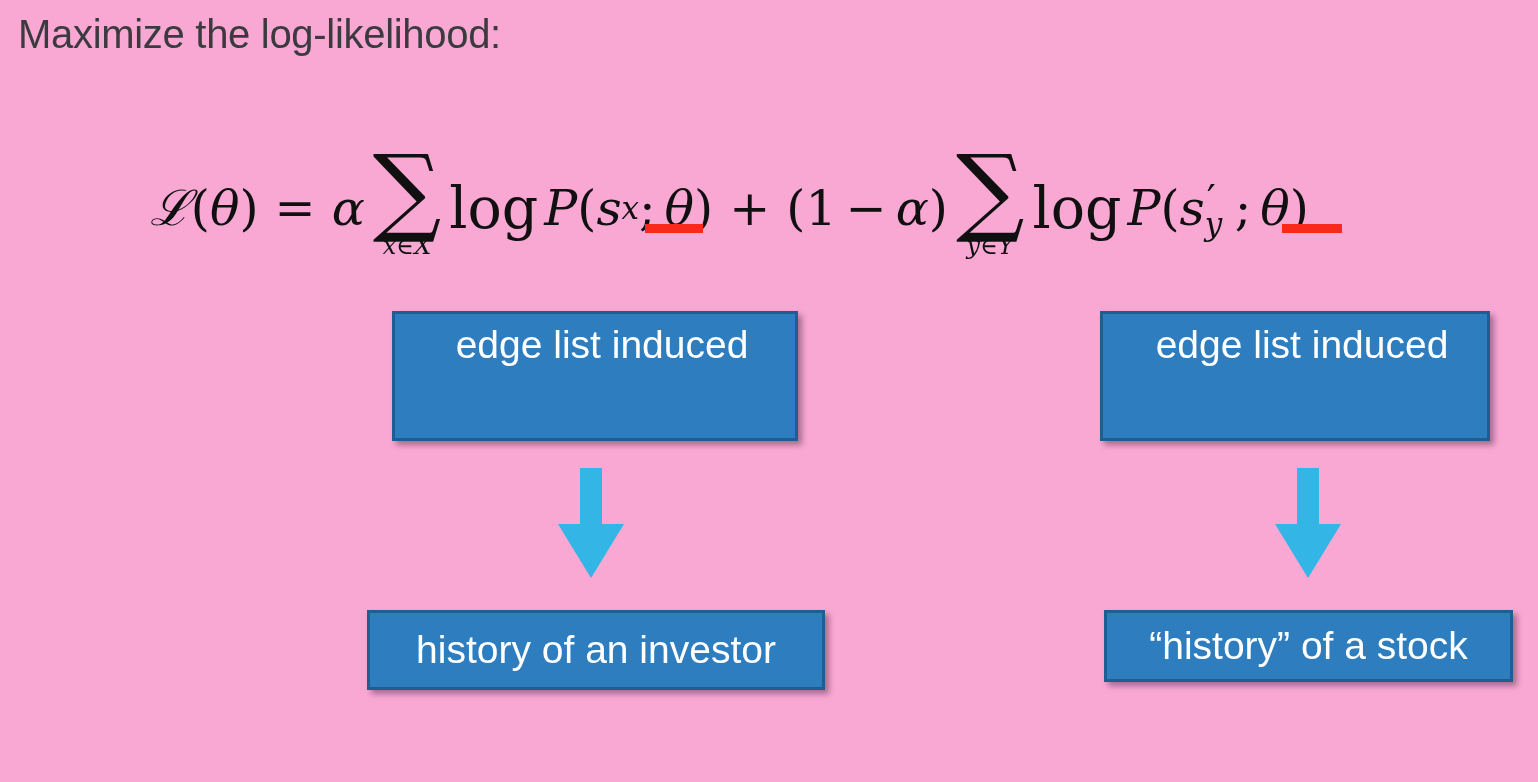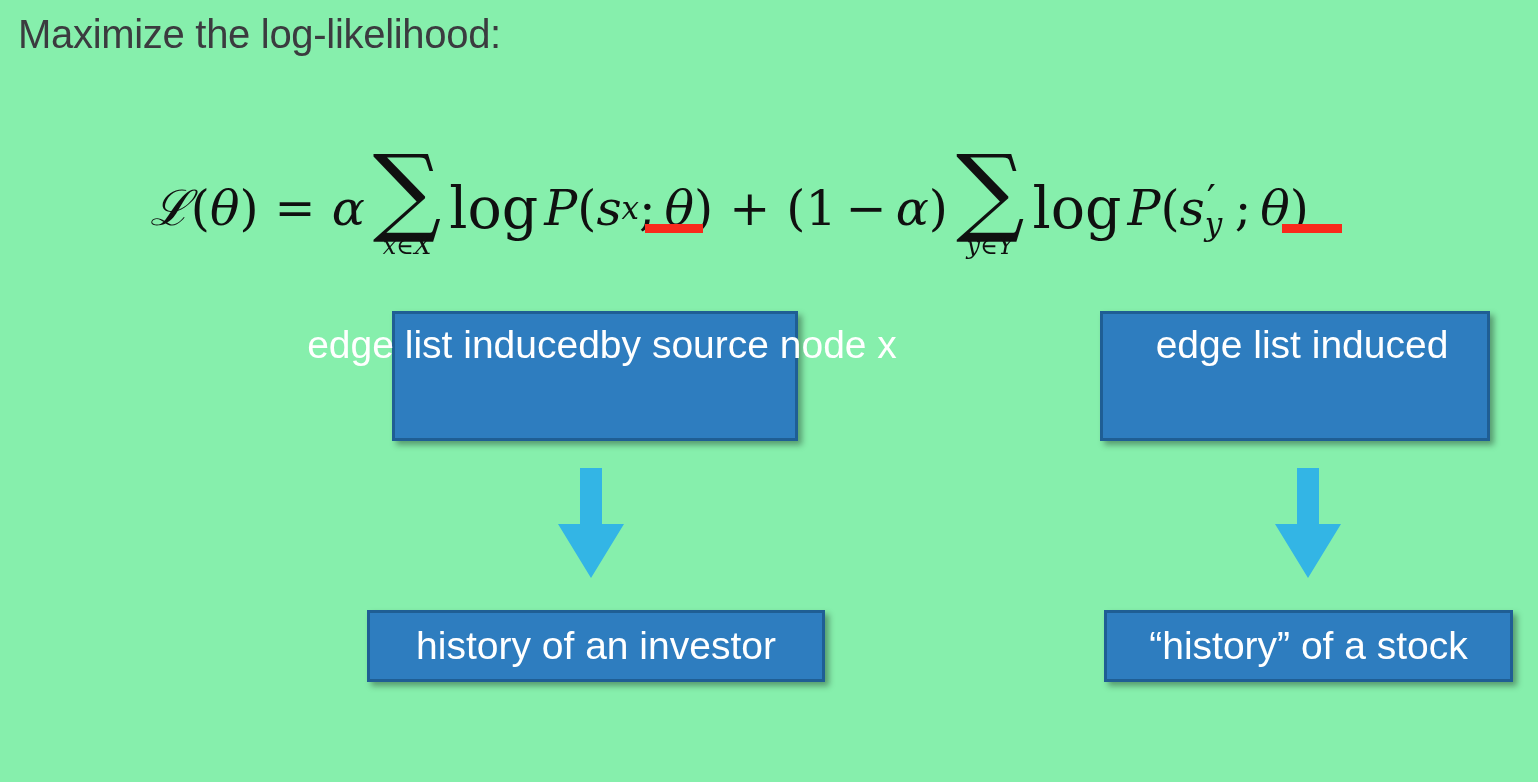--- a/index.html
+++ b/index.html
@@ -7,21 +7,21 @@
     padding: 0;
     background: #ffffff;
   }
   body {
     font-family: "Liberation Sans", sans-serif;
   }
   #slide {
     position: relative;
     width: 1538px;
     height: 782px;
-    background: #86efac;
+    background: #f9a8d4;
     overflow: hidden;
   }
 
   
   #slide-title {
     position: absolute;
     left: 18px;
     top: 12px;
     font-family: "Liberation Sans", sans-serif;
     font-size: 40px;
@@ -155,21 +155,21 @@
     align-items: flex-start;
   }
   .box-one-line {
     font-size: 39px;
     line-height: 1.1;
     align-items: center;
   }
 
   #box-edge-list-source { left: 392px;  top: 311px; width: 406px; height: 130px; }
   #box-edge-list-target { left: 1100px; top: 311px; width: 390px; height: 130px; }
-  #box-history-investor { left: 367px;  top: 610px; width: 458px; height: 72px; }
+  #box-history-investor { left: 367px;  top: 610px; width: 458px; height: 80px; }
   #box-history-stock    { left: 1088px; top: 610px; width: 409px; height: 72px; margin-left: 16px; }
 
   
   .arrow-down {
     position: absolute;
     width: 66px;
     height: 110px;
   }
   #arrow-source-to-investor { left: 558px;  top: 468px; }
   #arrow-target-to-stock    { left: 1275px; top: 468px; }
@@ -237,21 +237,20 @@
       <span class="mi">θ</span>
       <span class="mo">)</span>
     </div>
   </div>
 
   <div class="red-underline" id="red-underline-left"></div>
   <div class="red-underline" id="red-underline-right"></div>
 
   <div class="blue-box box-two-line" id="box-edge-list-source">
     <span class="line">edge list induced</span>
-    <span class="line">by source node x</span>
   </div>
 
   <div class="blue-box box-two-line" id="box-edge-list-target">
     <span class="line">edge list induced</span>
   </div>
 
   <svg class="arrow-down" id="arrow-source-to-investor" viewBox="0 0 66 110" xmlns="http://www.w3.org/2000/svg">
     <polygon points="22,0 44,0 44,56 66,56 33,110 0,56 22,56" fill="#33b5e5"></polygon>
   </svg>
 

